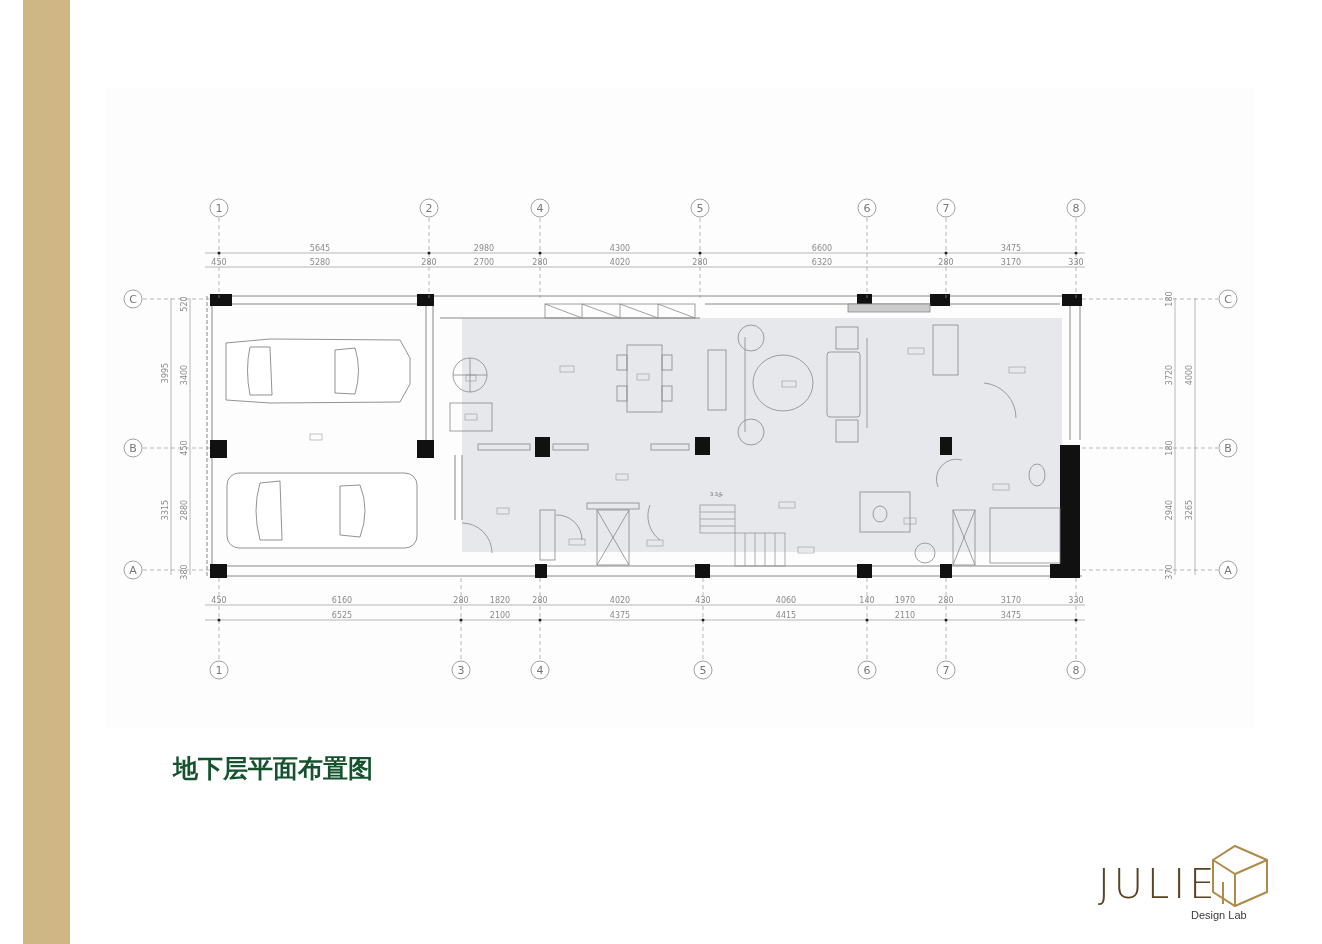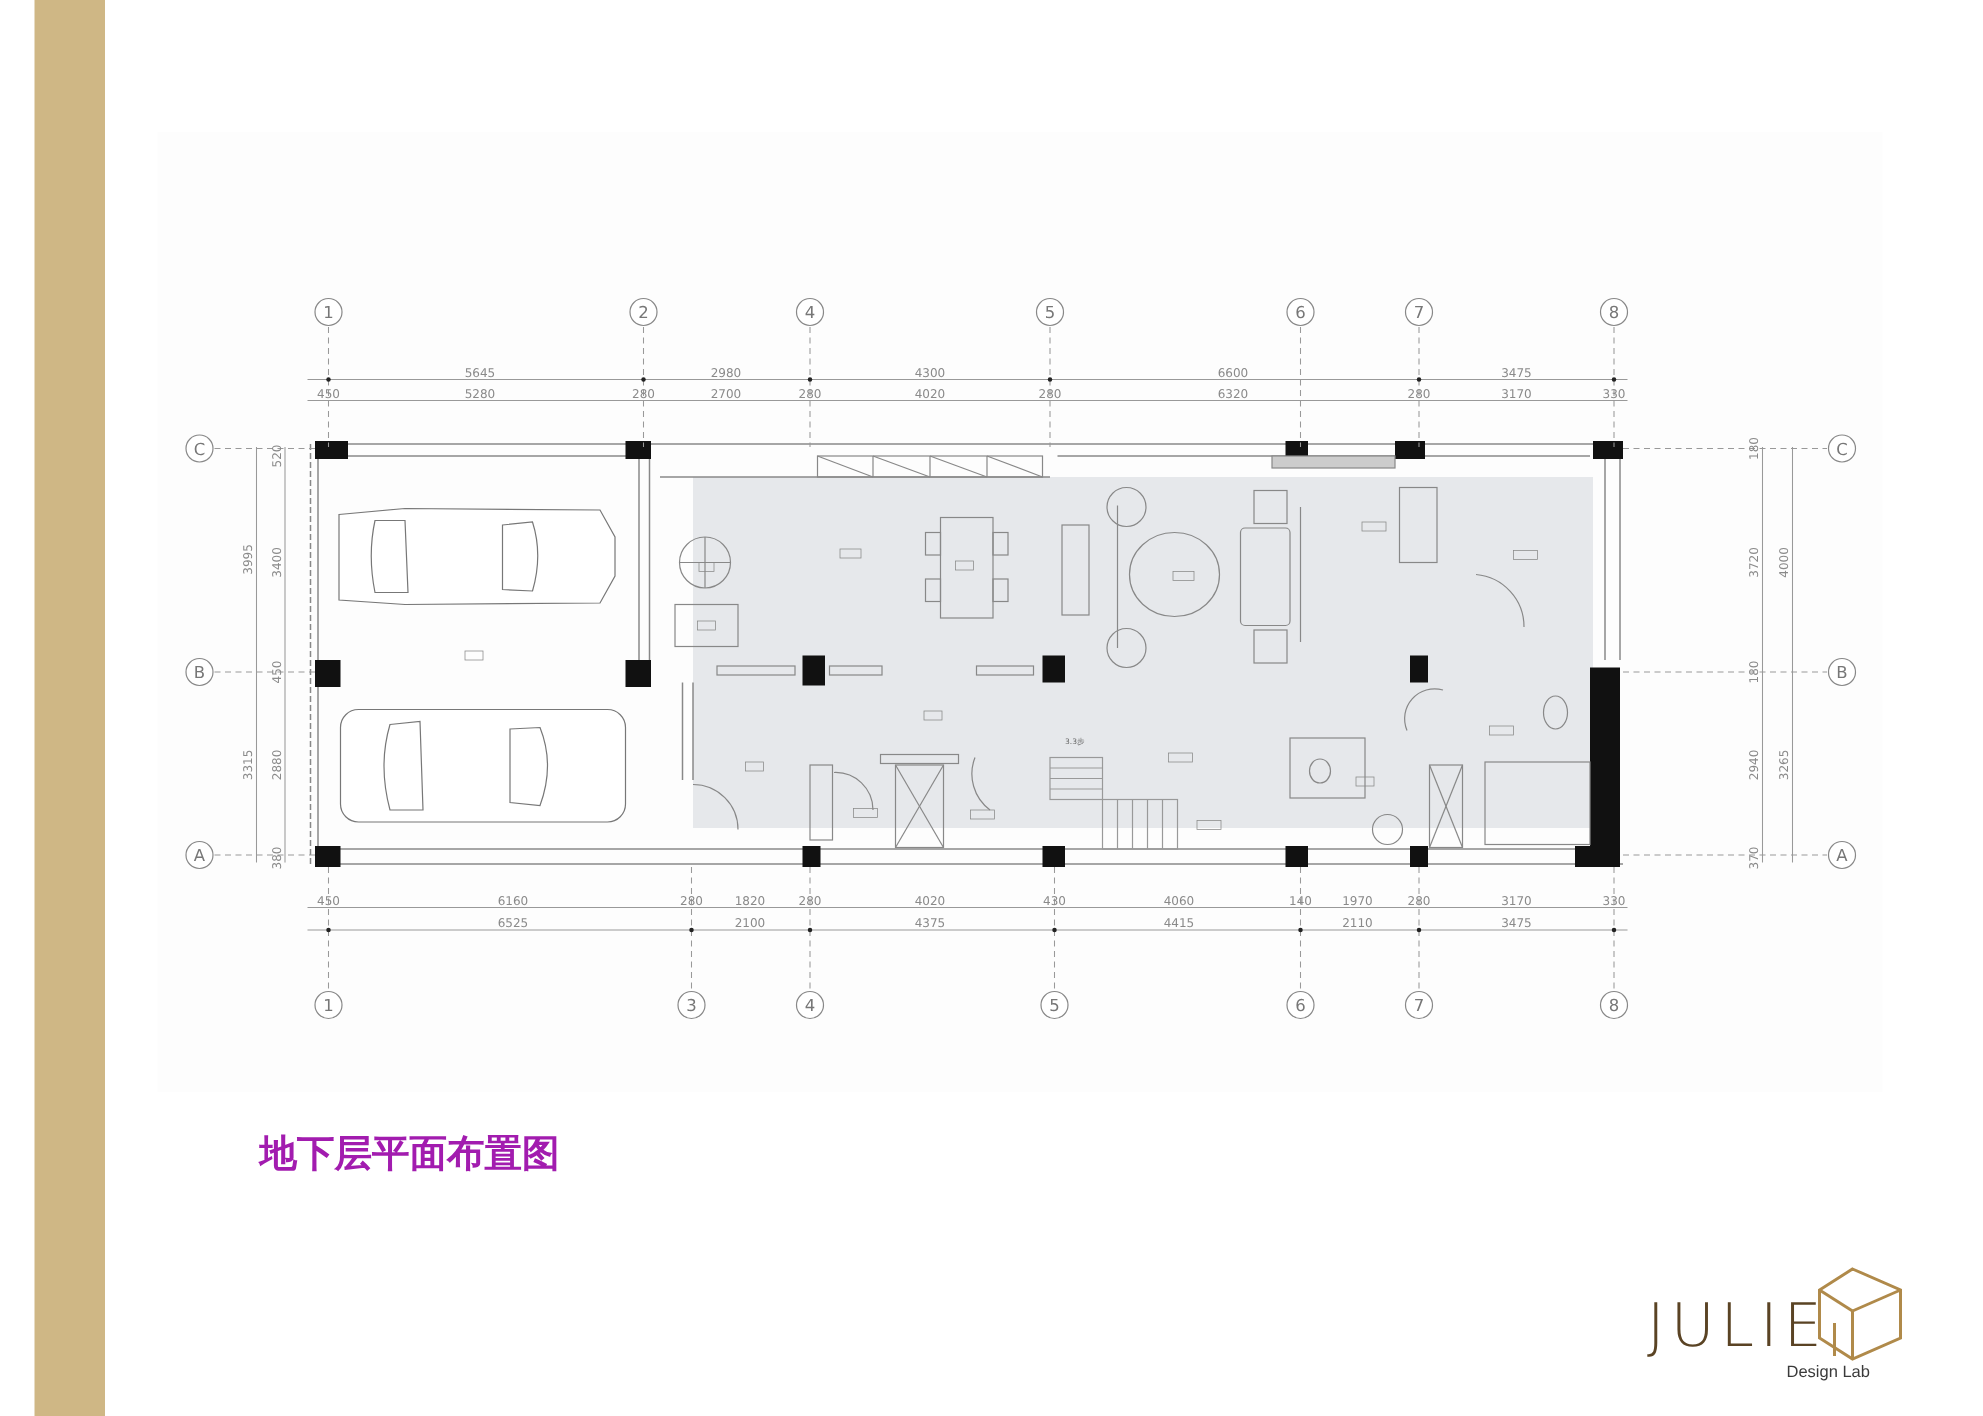--- a/index.html
+++ b/index.html
@@ -1,20 +1,20 @@
 <!DOCTYPE html>
 <html><head>
 <meta charset="utf-8">
 <style>
   html, body { margin:0; padding:0; }
   body { width:1322px; height:944px; background:#ffffff; position:relative; overflow:hidden; font-family:"DejaVu Sans", sans-serif; }
   .gold-bar { position:absolute; left:23px; top:0; width:47px; height:944px; background:#cfb785; }
   .sheet { position:absolute; left:105px; top:88px; width:1150px; height:640px; background:#fdfdfd; }
   svg.plan { position:absolute; left:0; top:0; }
-  .title { position:absolute; left:173px; top:752px; font-size:25px; font-weight:bold; color:#a21caf; letter-spacing:0px; font-family:Liberation Mono, monospace; }
+  .title { position:absolute; left:173px; top:752px; font-size:25px; font-weight:bold; color:#14532d; letter-spacing:0px; font-family:Liberation Mono, monospace; }
   .logo { position:absolute; left:1095px; top:842px; width:200px; height:90px; }
   .logo-main { position:absolute; left:3px; top:22px; font-family:"DejaVu Sans", sans-serif; font-size:40px; font-weight:300; letter-spacing:4px; color:#5a4324; line-height:1; }
   .logo-sub { position:absolute; left:60px; top:67px; font-size:11px; color:#3a3a3a; font-family:"Liberation Sans", sans-serif;padding-left:36px; }
   .dim { font-family:"DejaVu Sans", sans-serif; font-size:8px; fill:#8a8a8a; }
   .axis-lbl { font-family:"DejaVu Sans", sans-serif; font-size:11px; fill:#777; }
   .room-lbl { font-family:"DejaVu Sans", sans-serif; font-size:5px; fill:#666; }
 </style>
 </head>
 <body>
 

